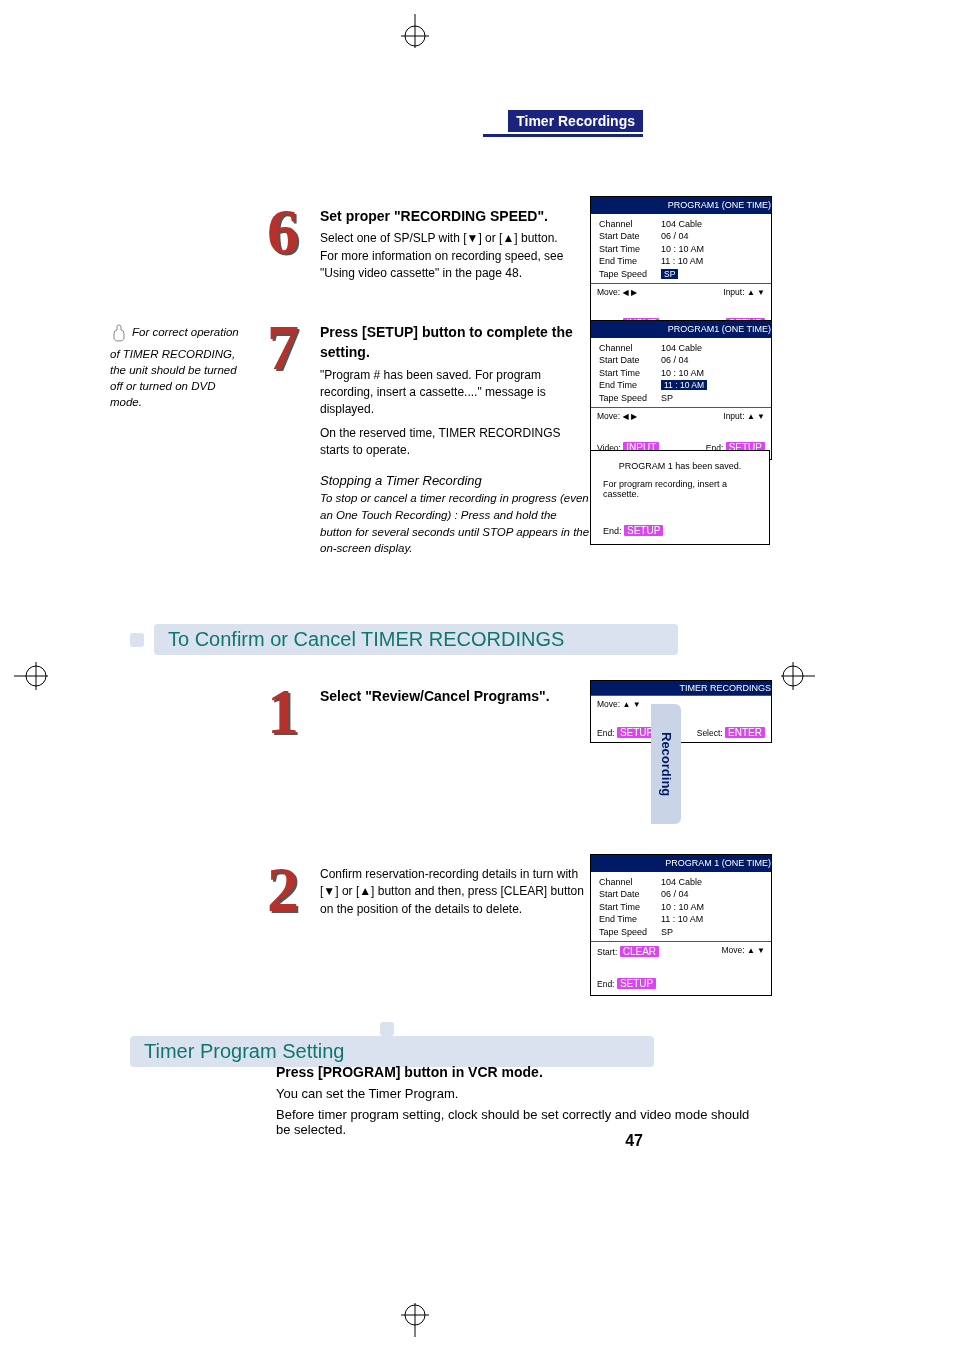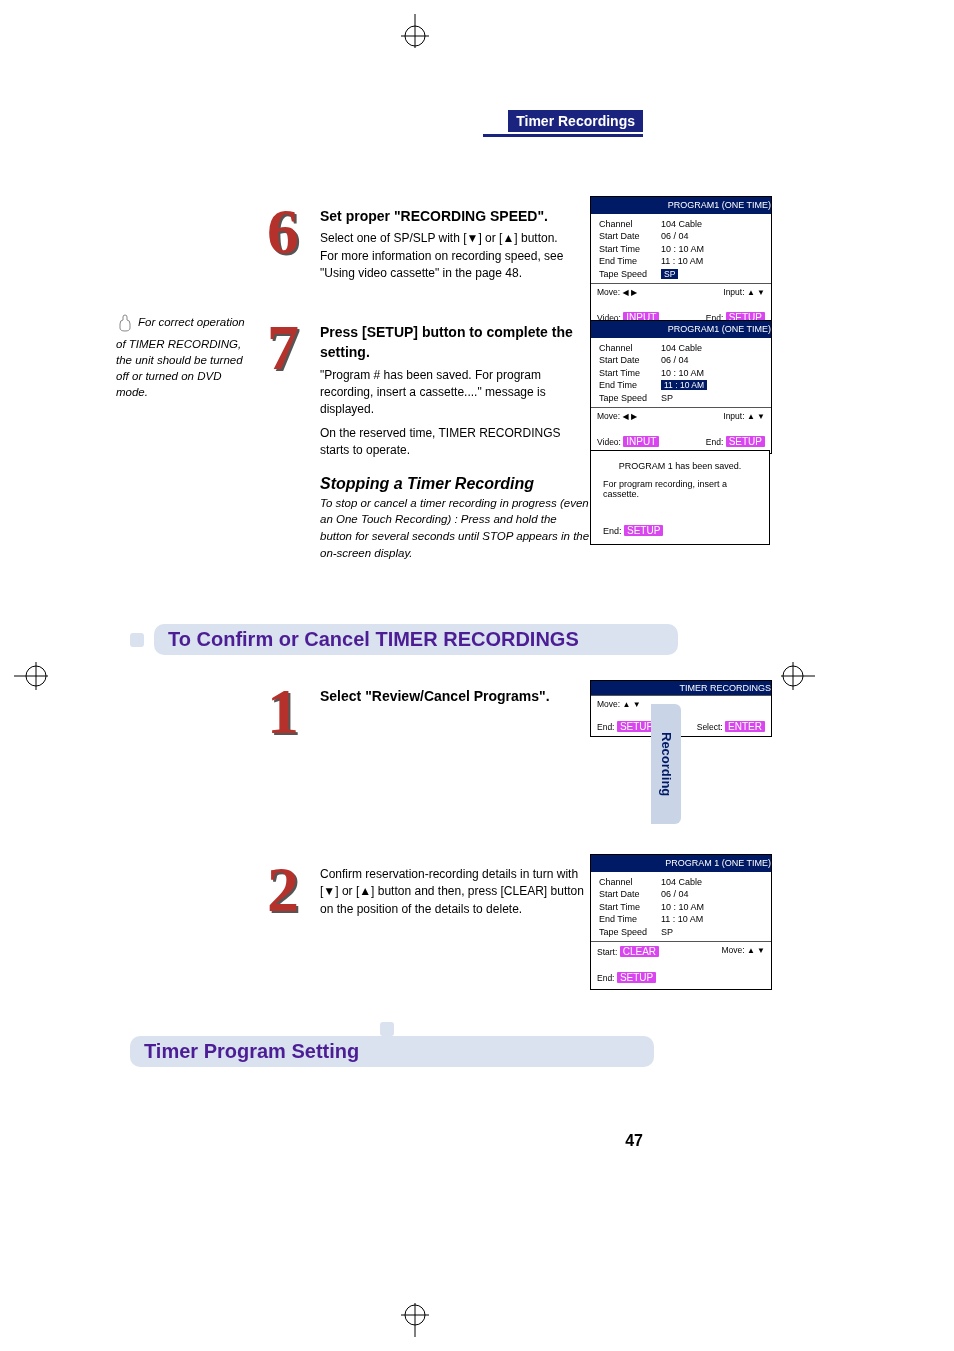--- a/index.html
+++ b/index.html
@@ -82,39 +82,38 @@
     max-width: 270px;
     font-size: 12px;
     line-height: 1.45;
   }
   .step-title {
     font-weight: bold;
     font-size: 14px;
     margin: 6px 0 4px 0;
   }
   .step-subtitle {
-    font-weight: bold;
+    font-weight: normal;
     font-style: italic;
-    font-size: 16px;
+    font-size: 13px;
     margin-top: 12px;
   }
   .step-italic {
     font-style: italic;
     font-size: 11.5px;
   }
 
   .tip-aside {
     position: absolute;
     left: 110px;
-    top: 314px;
+    top: 324px;
     width: 130px;
     font-size: 11.5px;
     font-style: italic;
     line-height: 1.4;
-    margin-left: 6px;
   }
   .tip-icon {
     display:inline-block;
     vertical-align: top;
     margin-right: 4px;
   }
 
   .osd {
     position: absolute;
     width: 180px;
@@ -138,21 +137,21 @@
   }
   .osd-label { width: 62px; }
   .osd-value { flex: 1; }
   .osd-footer {
     border-top: 1px solid #555;
     display: flex;
     justify-content: space-between;
     padding: 3px 6px 4px 6px;
     font-size: 8.5px;
   }
-  .osd-footer-col { display: flex; flex-direction: column; gap:12px; }
+  .osd-footer-col { display: flex; flex-direction: column; gap:18px; }
   .inv {
     background: #d946ef;
     color: #fff;
     padding: 0 3px;
     font-size: 10px;
     border-radius: 1px;
   }
   .hl {
     background: #001a66;
     color: #fff;
@@ -182,25 +181,25 @@
   }
   .section-bullet {
     width: 14px;
     height: 14px;
     border-radius: 3px;
     background: #d9e2ee;
     margin-right: 10px;
   }
   .section-bar {
     background: #d9e2ee;
-    border-radius: 10px;
+    border-radius: 4px;
     padding: 4px 20px 4px 14px;
     font-size: 20px;
-    font-weight: bold;
-    color: #4c1d95;
+    font-weight: normal;
+    color: #0f766e;
   }
 
   .sidebar-tab {
     position: absolute;
     right: 148px;
     top: 704px;
     width: 30px;
     height: 120px;
     background: #c9d5e6;
     border-radius: 0 6px 6px 0;
@@ -464,16 +463,21 @@
         <span><span>Move:</span> <span class="arrows">▲ ▼</span></span>
       </div>
     </div>
   </div>
 
   <div class="section-header" style="top:1022px;flex-direction:column;">
     <div class="section-bullet"></div>
     <div class="section-bar" style="width:490px;">Timer Program Setting</div>
   </div>
 
+  <div class="bottom-block">
+    <div class="title">Press [PROGRAM] button in VCR mode.</div>
+    <div>You can set the Timer Program.</div>
+    <div style="margin-top:6px;">Before timer program setting, clock should be set correctly and video mode should be selected.</div>
+  </div>
 
   <div class="page-num">47</div>
 
 </div>
 
 </body></html>

